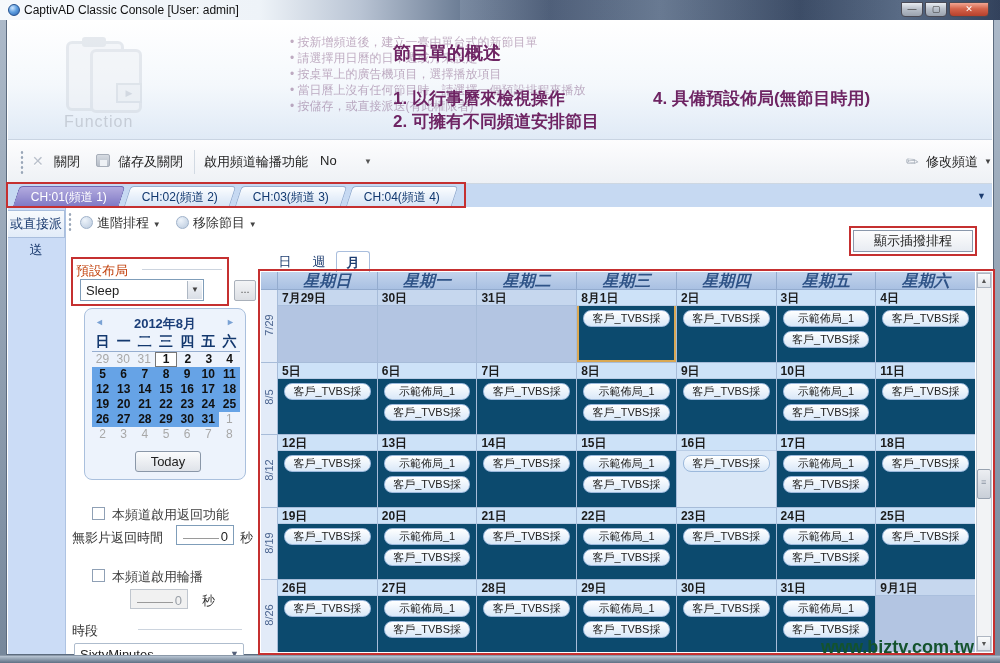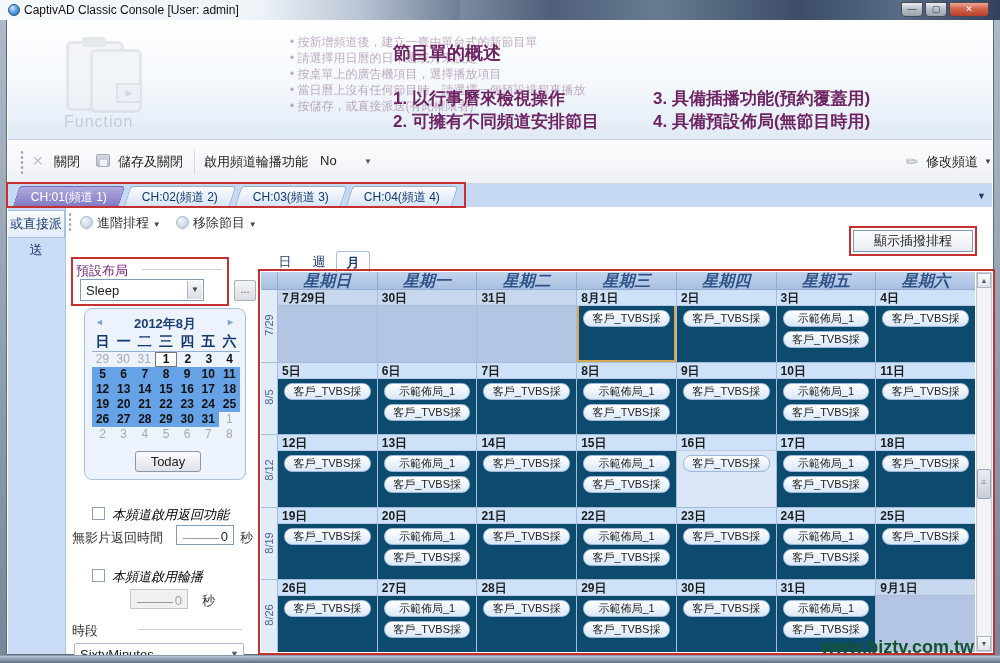--- a/index.html
+++ b/index.html
@@ -65,21 +65,21 @@
   
   .content { position:absolute; left:1px; top:187px; width:984px; height:447px; background:#fff; }
   .sidebar { position:absolute; left:0; top:0; width:58px; height:447px; background:#cbdcf6; border-right:1px solid #aec3e2; }
   .media-tab { position:absolute; left:0px; top:3px; width:57px; height:28px;
     background:linear-gradient(180deg,#f7fafd,#e2ecf9); border:1px solid #a9bedd; border-left:none;
     font-size:13px; color:#1c3c70; text-align:center; line-height:26px; }
   .lp-toolbar { position:absolute; left:60px; top:4px; width:190px; height:24px; }
   .mini-icon { display:inline-block; width:13px; height:13px; border-radius:50%;
     background:radial-gradient(circle at 35% 30%,#eef4fb,#b9c9dd); border:1px solid #9fb2ca; vertical-align:-2px; margin-right:4px; }
   .lp-btn { position:absolute; top:3px; font-size:13px; color:#333; white-space:nowrap; }
-  .preset-label { position:absolute; left:68px; top:55px; font-size:13px; color:#701a75; }
+  .preset-label { position:absolute; left:68px; top:55px; font-size:13px; color:#c2410c; }
   .preset-rule { position:absolute; left:134px; top:62px; width:80px; height:1px; background:#ccd4de; }
   .combo { position:absolute; background:#fff; border:1px solid #7f9db9; font-size:13px; color:#222; }
   .combo .txt { position:absolute; left:5px; top:3px; }
   .combo .btn { position:absolute; right:1px; top:1px; bottom:1px; width:15px;
     background:linear-gradient(180deg,#f4f6f9,#d9dee6); border-left:1px solid #aeb8c4; font-size:8px; color:#444; text-align:center; line-height:18px; }
   #preset-combo { left:72px; top:72px; width:124px; height:22px; }
   .more-btn { position:absolute; left:226px; top:73px; width:22px; height:21px;
     background:linear-gradient(180deg,#f3f4f6,#dcdfe4); border:1px solid #a9b0ba; border-radius:2px;
     font-size:11px; color:#555; text-align:center; line-height:16px; }
   
@@ -95,21 +95,21 @@
   .mc-row { display:flex; height:15px; }
   .mc-day { flex:1; text-align:center; font-size:12px; font-weight:bold; color:#111; line-height:15px; }
   .mc-day.out { color:#a8a8a8; font-weight:normal; }
   .mc-day.sel { background:#66a3e6; }
   .mc-day.today { border:1px solid #777; line-height:13px; background:#fff; }
   .today-btn { position:absolute; left:50px; top:142px; width:66px; height:21px;
     background:linear-gradient(180deg,#fafbfc,#dfe3e9); border:1px solid #8a97a8; border-radius:3px;
     font-size:13px; color:#222; text-align:center; line-height:19px; }
   
   .cb { position:absolute; width:13px; height:13px; background:#fff; border:1px solid #8fa0b5; }
-  .cb-label { position:absolute; font-size:13px; color:#000000; white-space:nowrap;font-style:italic; }
+  .cb-label { position:absolute; font-size:13px; color:#404040; white-space:nowrap; }
   .plain-label { position:absolute; font-size:13px; color:#333; white-space:nowrap; }
   .num-edit { position:absolute; width:58px; height:20px; background:#fff; border:1px solid #7f9db9; }
   .num-edit .line { position:absolute; left:6px; bottom:5px; width:36px; height:1px; background:#9a9a9a; }
   .num-edit .val { position:absolute; right:5px; top:3px; font-size:13px; color:#222; }
   .num-edit.disabled { background:#f1f1f1; border-color:#c0c6ce; }
   .num-edit.disabled .val { color:#9aa0a8; }
   .rule { position:absolute; height:1px; background:#ccd4de; }
   #period-combo { left:66px; top:436px; width:170px; height:22px; border-color:#aebccd; border-radius:2px; }
   #period-combo .btn { background:none; border:none; font-size:9px; color:#55617a; }
   
@@ -181,21 +181,20 @@
           <div>按桌單上的廣告機項目，選擇播放項目</div>
           <div>當日曆上沒有任何節目時，請選擇一個預設排程來播放</div>
           <div>按儲存，或直接派送(有此權限者)</div>
         </div>
       <div class="banner-title">節目單的概述</div>
       <div class="points" id="points-left">
           <div>1. 以行事曆來檢視操作</div>
           <div>2. 可擁有不同頻道安排節目</div>
         </div>
       <div class="points" id="points-right">
-          <div>3. 具備插播功能(預約覆蓋用)</div>
           <div>4. 具備預設佈局(無節目時用)</div>
         </div>
     </div>
 
     <div class="toolbar">
       <div class="grip" style="left:12px;"></div>
       <span class="tb-item x-icon" style="left:24px;">✕</span>
       <span class="tb-item" style="left:46px;">關閉</span>
       <span class="tb-item" style="left:88px;top:14px;"><span class="disk-icon"></span></span>
       <span class="tb-item" style="left:110px;">儲存及關閉</span>

